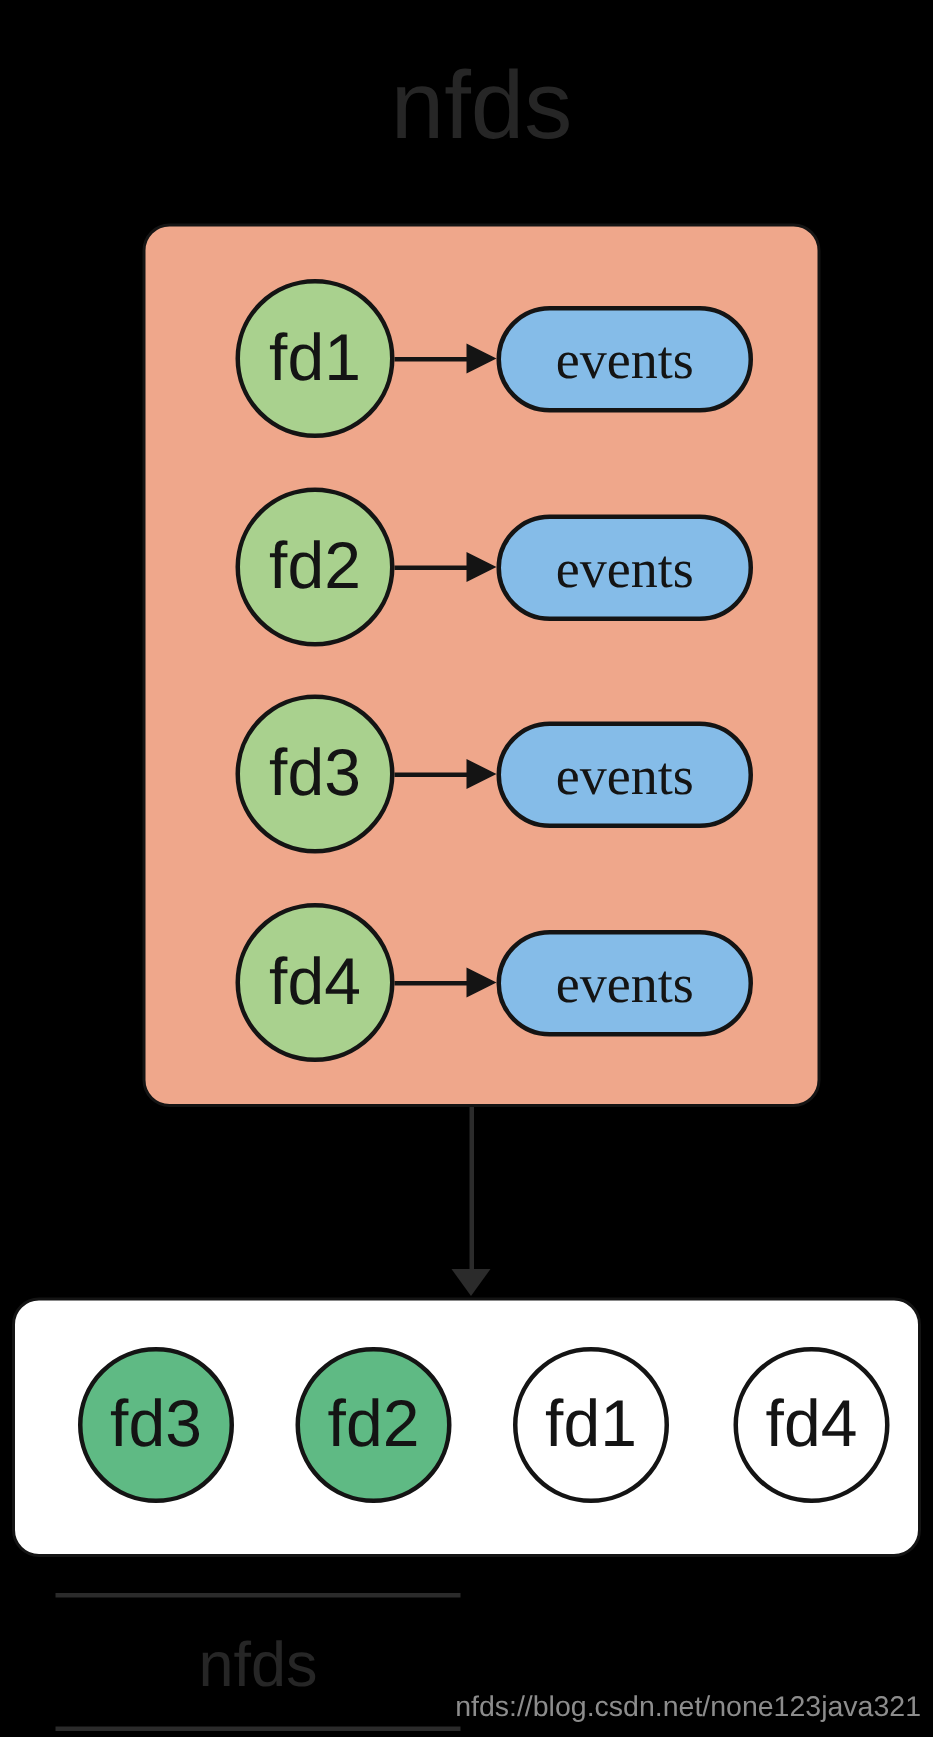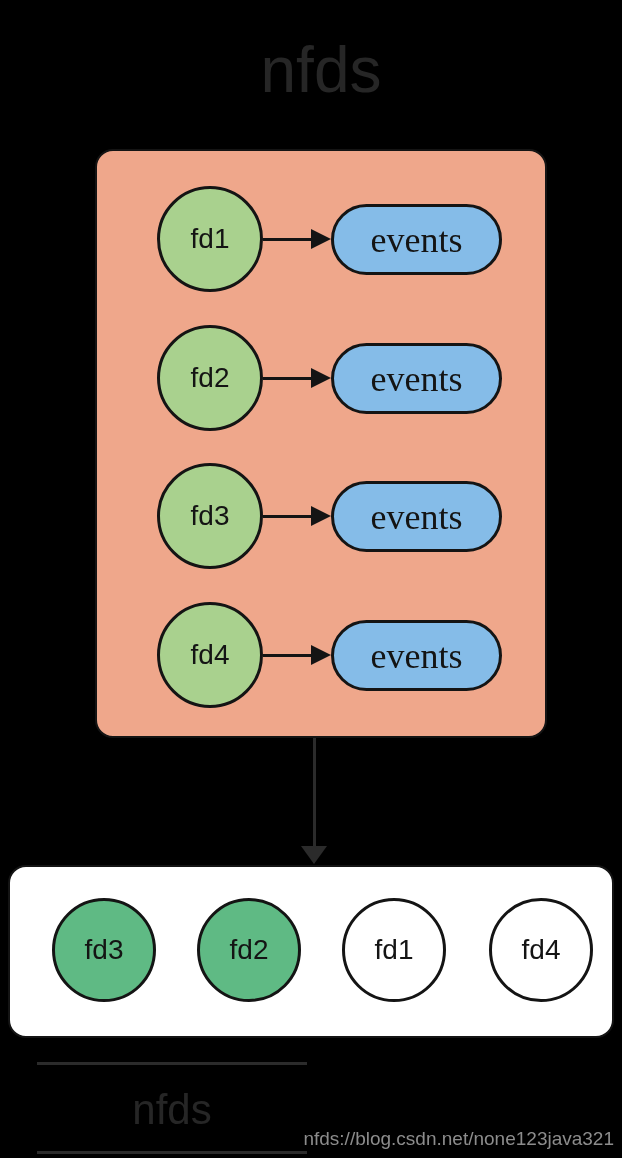--- a/index.html
+++ b/index.html
@@ -49,21 +49,21 @@
     position: absolute;
     box-sizing: border-box;
     width: 106px;
     height: 106px;
     border: 3px solid #141414;
     border-radius: 50%;
     background: #A9D18E;
     display: flex;
     align-items: center;
     justify-content: center;
-    font-size: 28px;
+    font-size: 44px;
     color: #141414;
   }
   .row .circle { left: 60px; top: 0; }
 
   .arrow-h { position: absolute; left: 166px; top: 0; width: 68px; height: 106px; }
   .arrow-h .shaft {
     position: absolute; left: 0; top: 51.5px; width: 50px; height: 3px; background: #141414;
   }
   .arrow-h .head {
     position: absolute; left: 48px; top: 43px;

